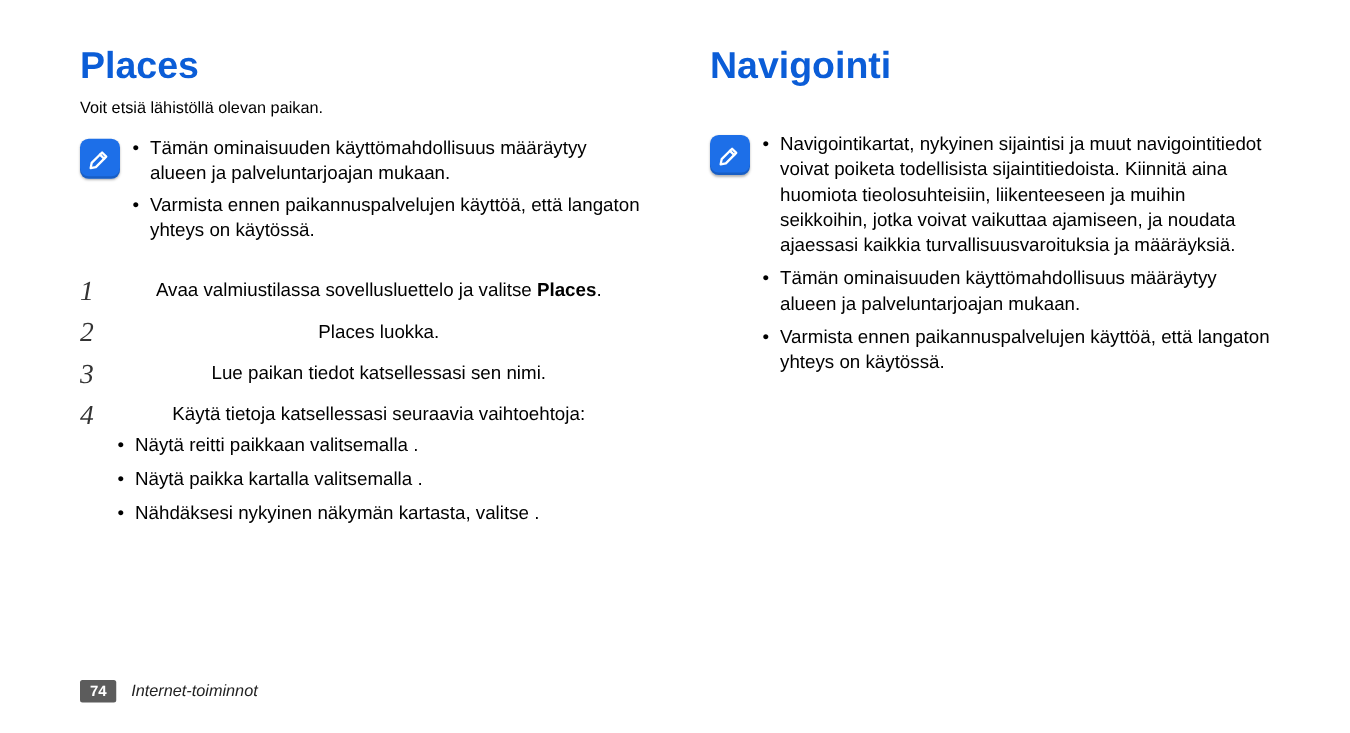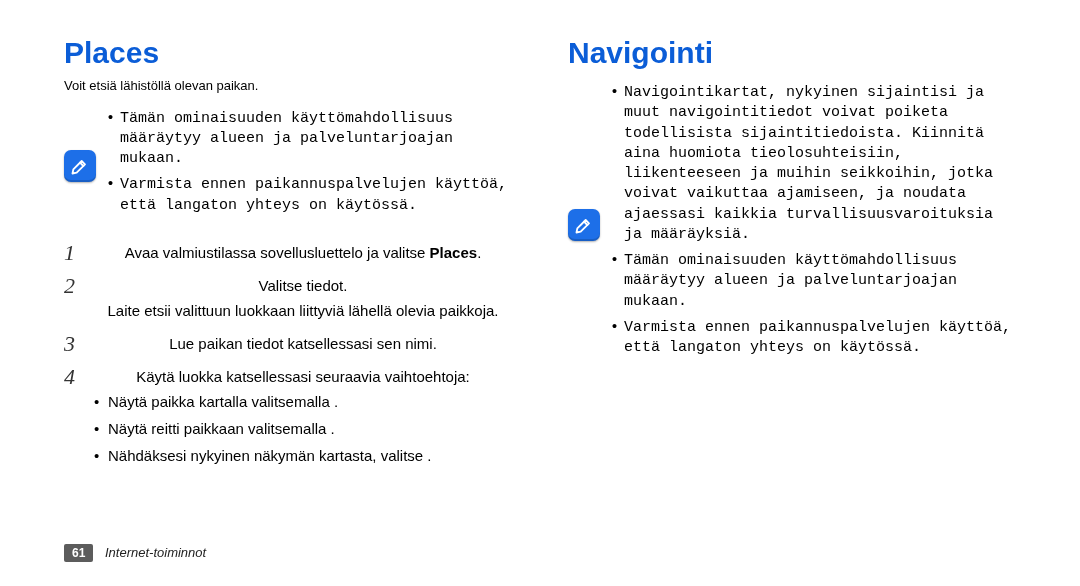--- a/index.html
+++ b/index.html
@@ -19,40 +19,39 @@
     box-sizing: border-box;
     padding: 36px 64px 20px 64px;
     position: relative;
   }
   .col {
     flex: 1;
     display: flex;
     flex-direction: column;
   }
   .col.left { padding-right: 28px; }
-  .col.right { padding-left: 28px; }
+  .col.right { padding-left: 28px; gap: 23px; }
 
   h2.section-title {
     margin: 0 0 8px 0;
     font-size: 30px;
     font-weight: 700;
     color: #0b5dd7;
     line-height: 1.1;
   }
   .intro {
     font-size: 13px;
     line-height: 1.35;
     margin: 0 0 8px 0;
   }
 
   .note-block {
     display: flex;
-    align-items: center;
+    align-items: flex-start;
     margin: 6px 0 14px 0;
-    font-family: Liberation Mono, monospace;
   }
   .note-icon {
     flex: 0 0 auto;
     width: 32px;
     height: 32px;
     border-radius: 7px;
     background: #1d6fe8;
     box-shadow: inset 0 -2px 0 rgba(0,0,0,0.15), 0 1px 2px rgba(0,0,0,0.3);
     display: flex;
     align-items: center;
@@ -172,37 +171,36 @@
         <span class="step-num">1</span>
         <div class="step-body">
           <p>
             <span>Avaa valmiustilassa sovellusluettelo ja valitse </span><span class="strong">Places</span><span>.</span>
           </p>
         </div>
       </li>
       <li>
         <span class="step-num">2</span>
         <div class="step-body">
-          <p>Valitse tiedot.</p>
-          <p>Laite etsii valittuun luokkaan liittyviä lähellä olevia paikkoja.</p>
+          <p>Places luokka.</p>
         </div>
       </li>
       <li>
         <span class="step-num">3</span>
         <div class="step-body">
           <p>Lue paikan tiedot katsellessasi sen nimi.</p>
         </div>
       </li>
       <li>
         <span class="step-num">4</span>
         <div class="step-body">
-          <p>Käytä luokka katsellessasi seuraavia vaihtoehtoja:</p>
+          <p>Käytä tietoja katsellessasi seuraavia vaihtoehtoja:</p>
           <ul class="step-sub">
+            <li>Näytä reitti paikkaan valitsemalla        .</li>
             <li>Näytä paikka kartalla valitsemalla        .</li>
-            <li>Näytä reitti paikkaan valitsemalla        .</li>
             <li>Nähdäksesi nykyinen näkymän kartasta, valitse        .</li>
           </ul>
         </div>
       </li>
     </ol>
   </div>
 
   <div class="col right">
     <h2 class="section-title">Navigointi</h2>
 
@@ -215,16 +213,16 @@
       </div>
       <ul class="note-list">
         <li>Navigointikartat, nykyinen sijaintisi ja muut navigointitiedot voivat poiketa todellisista sijaintitiedoista. Kiinnitä aina huomiota tieolosuhteisiin, liikenteeseen ja muihin seikkoihin, jotka voivat vaikuttaa ajamiseen, ja noudata ajaessasi kaikkia turvallisuusvaroituksia ja määräyksiä.</li>
         <li>Tämän ominaisuuden käyttömahdollisuus määräytyy alueen ja palveluntarjoajan mukaan.</li>
         <li>Varmista ennen paikannuspalvelujen käyttöä, että langaton yhteys on käytössä.</li>
       </ul>
     </div>
   </div>
 
   <div class="footer">
-    <span class="pagenum">61</span>
+    <span class="pagenum">74</span>
     <span>Internet-toiminnot</span>
   </div>
 </div>
 
 </body></html>

